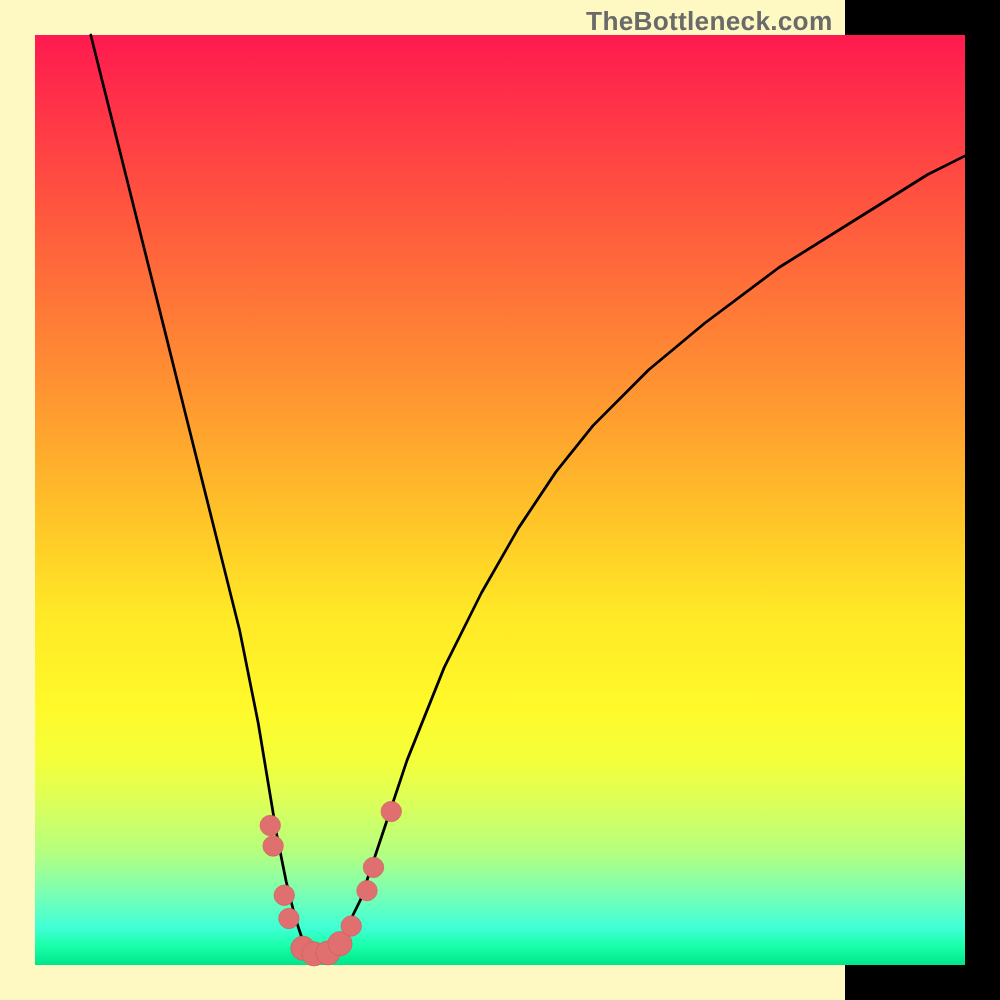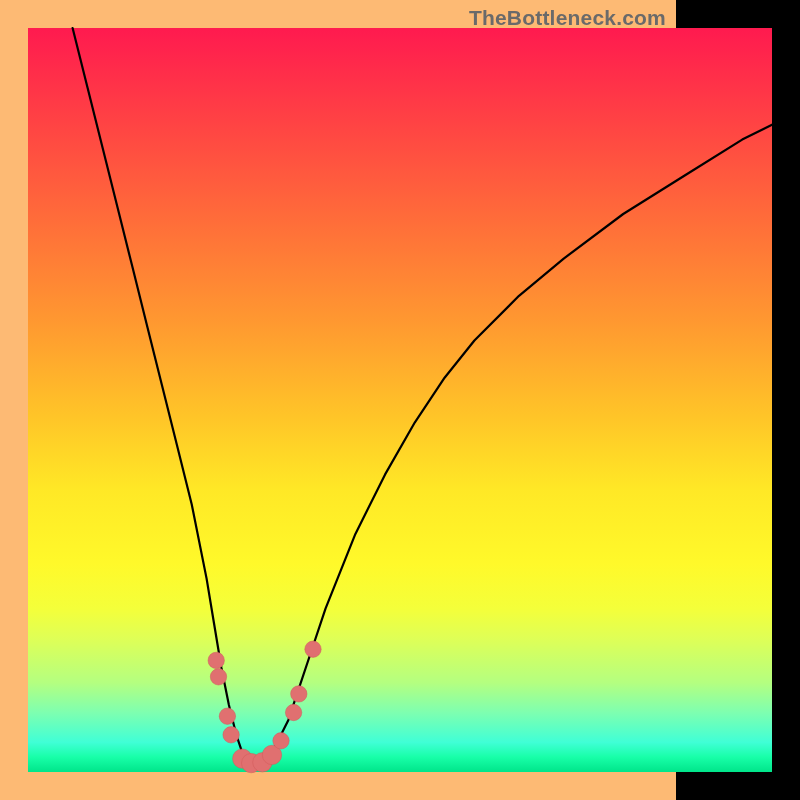--- a/index.html
+++ b/index.html
@@ -10,21 +10,21 @@
     overflow: hidden;
     background: #000;
     font-family: Arial, Helvetica, sans-serif;
   }
   .frame {
     position: absolute;
     left: 0;
     top: 0;
     width: 676px;
     height: 800px;
-    background: #fdba74;
+    background: #fef9c3;
   }
   .plot {
     position: absolute;
     left: 28px;
     top: 28px;
     width: 744px;
     height: 744px;
     background: linear-gradient(to bottom,
       #ff1a4f 0%,
       #ff3a46 10%,

